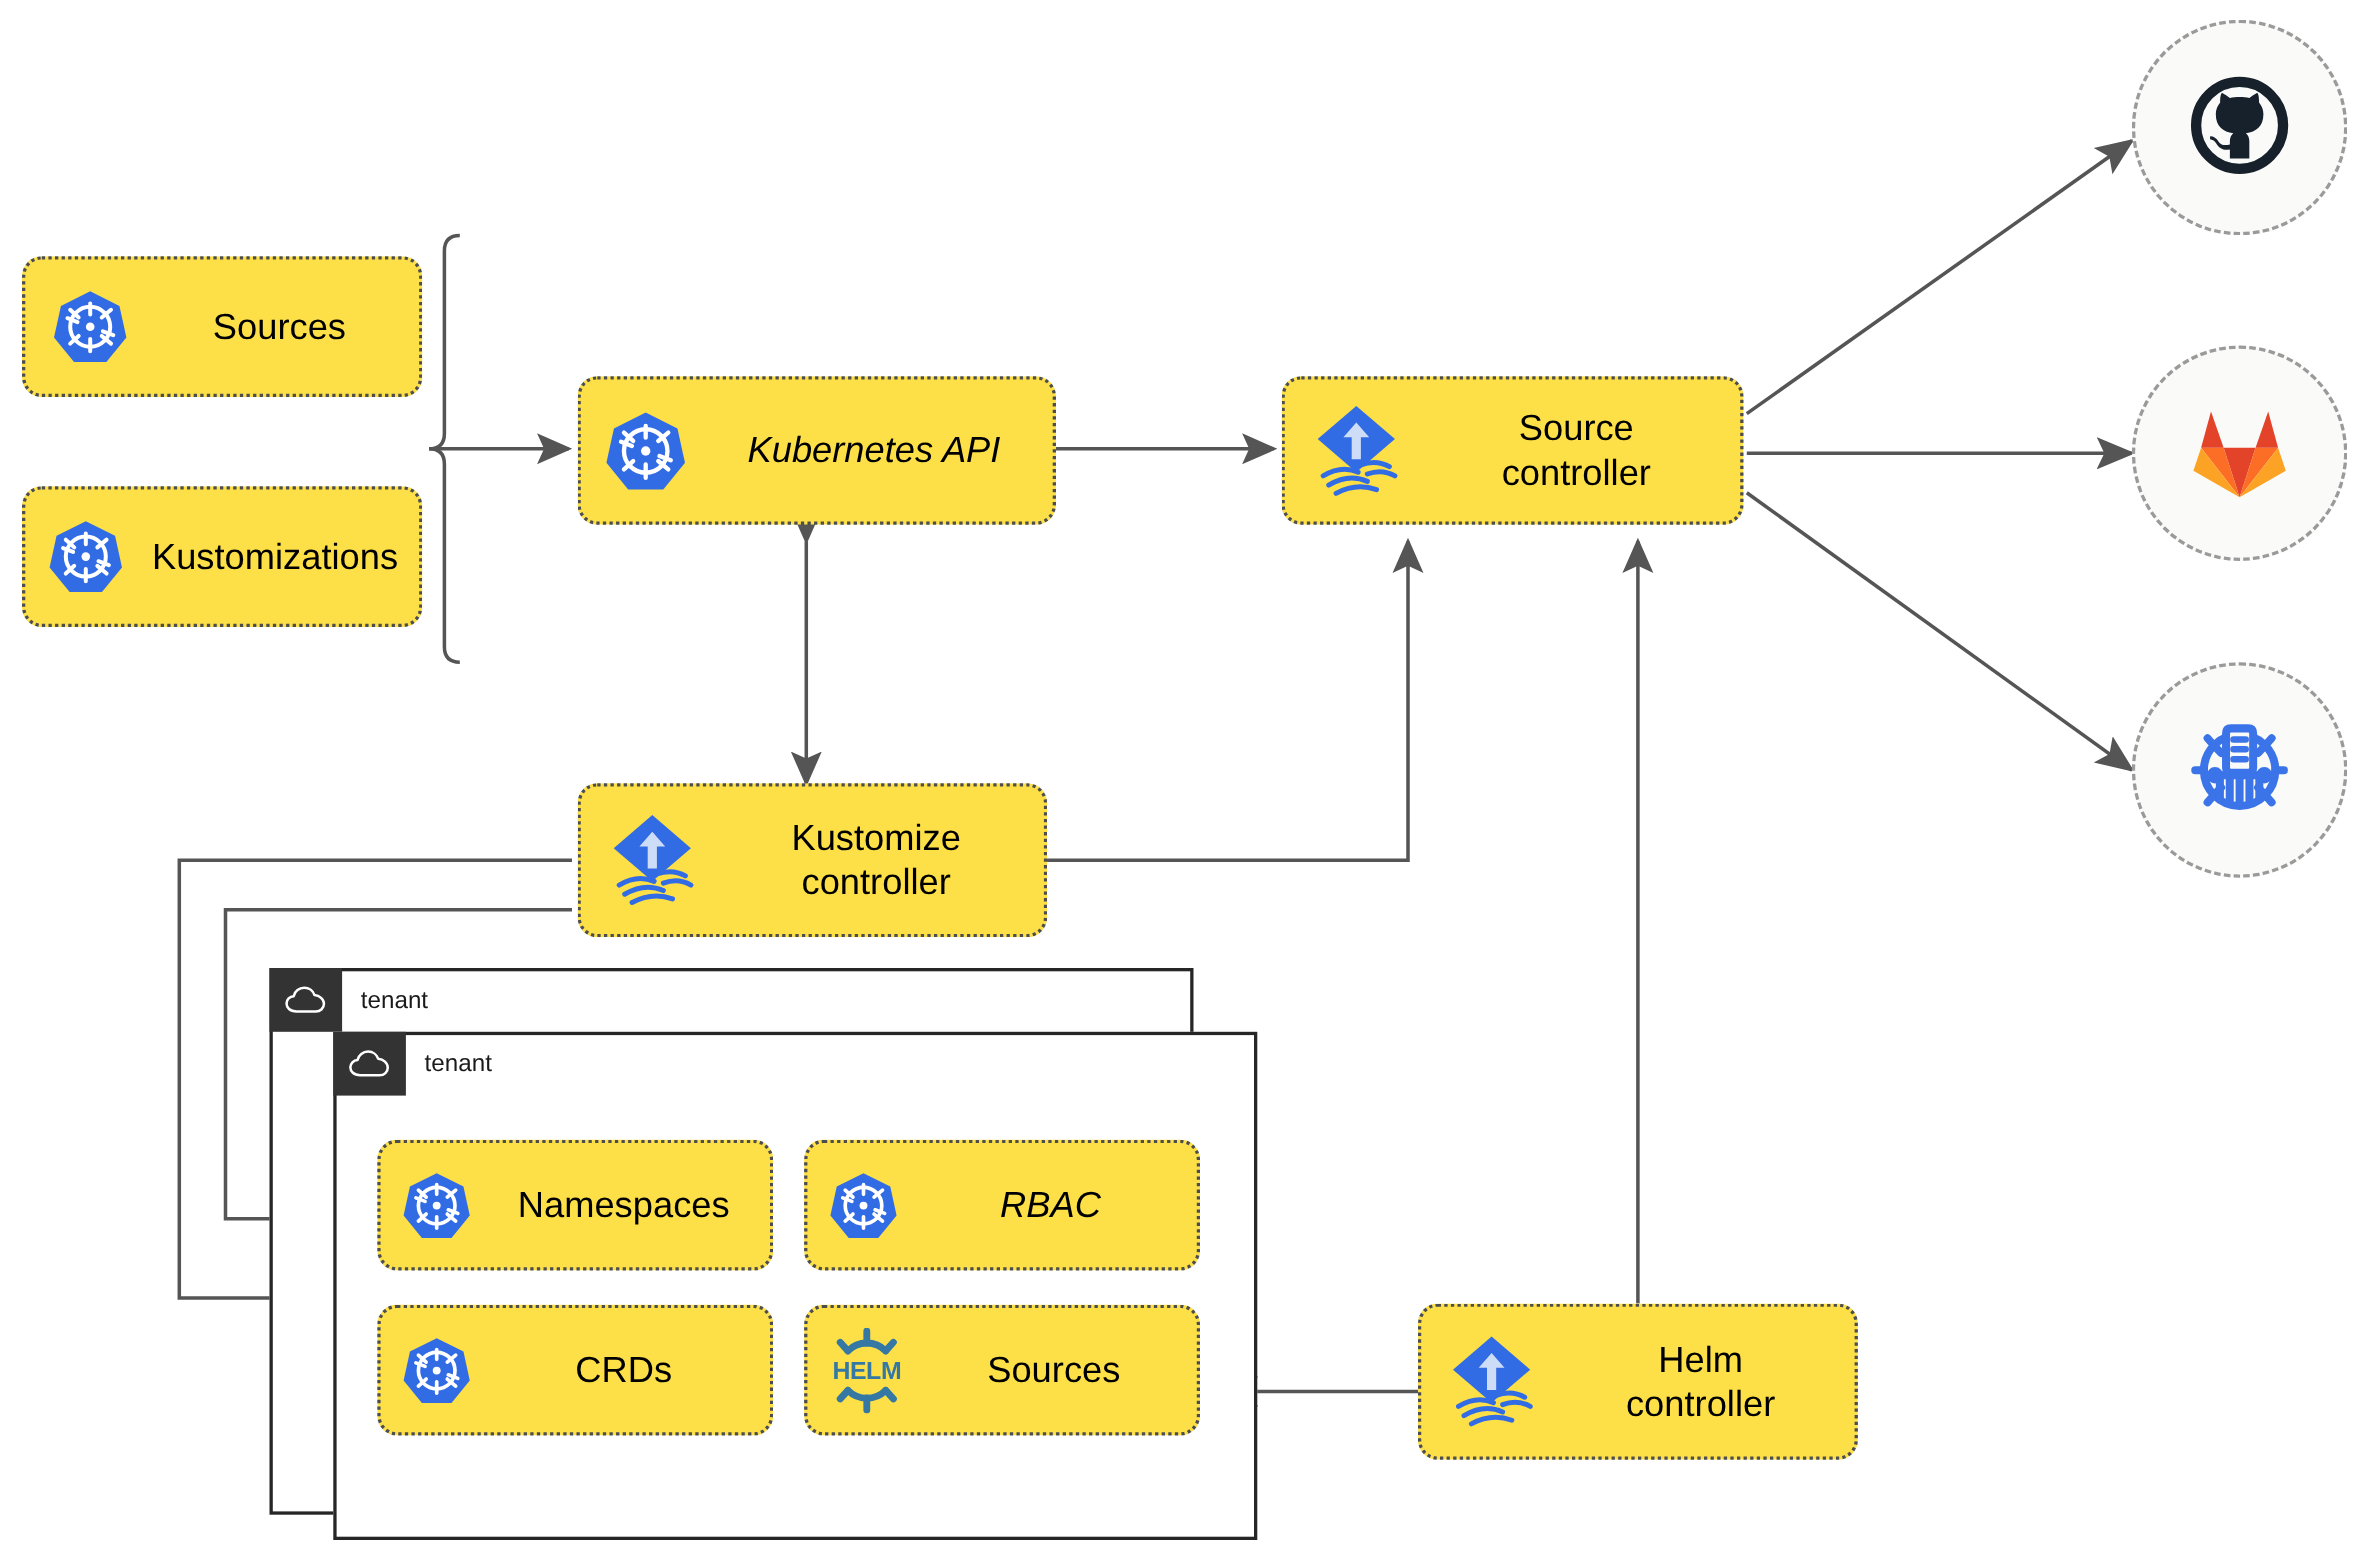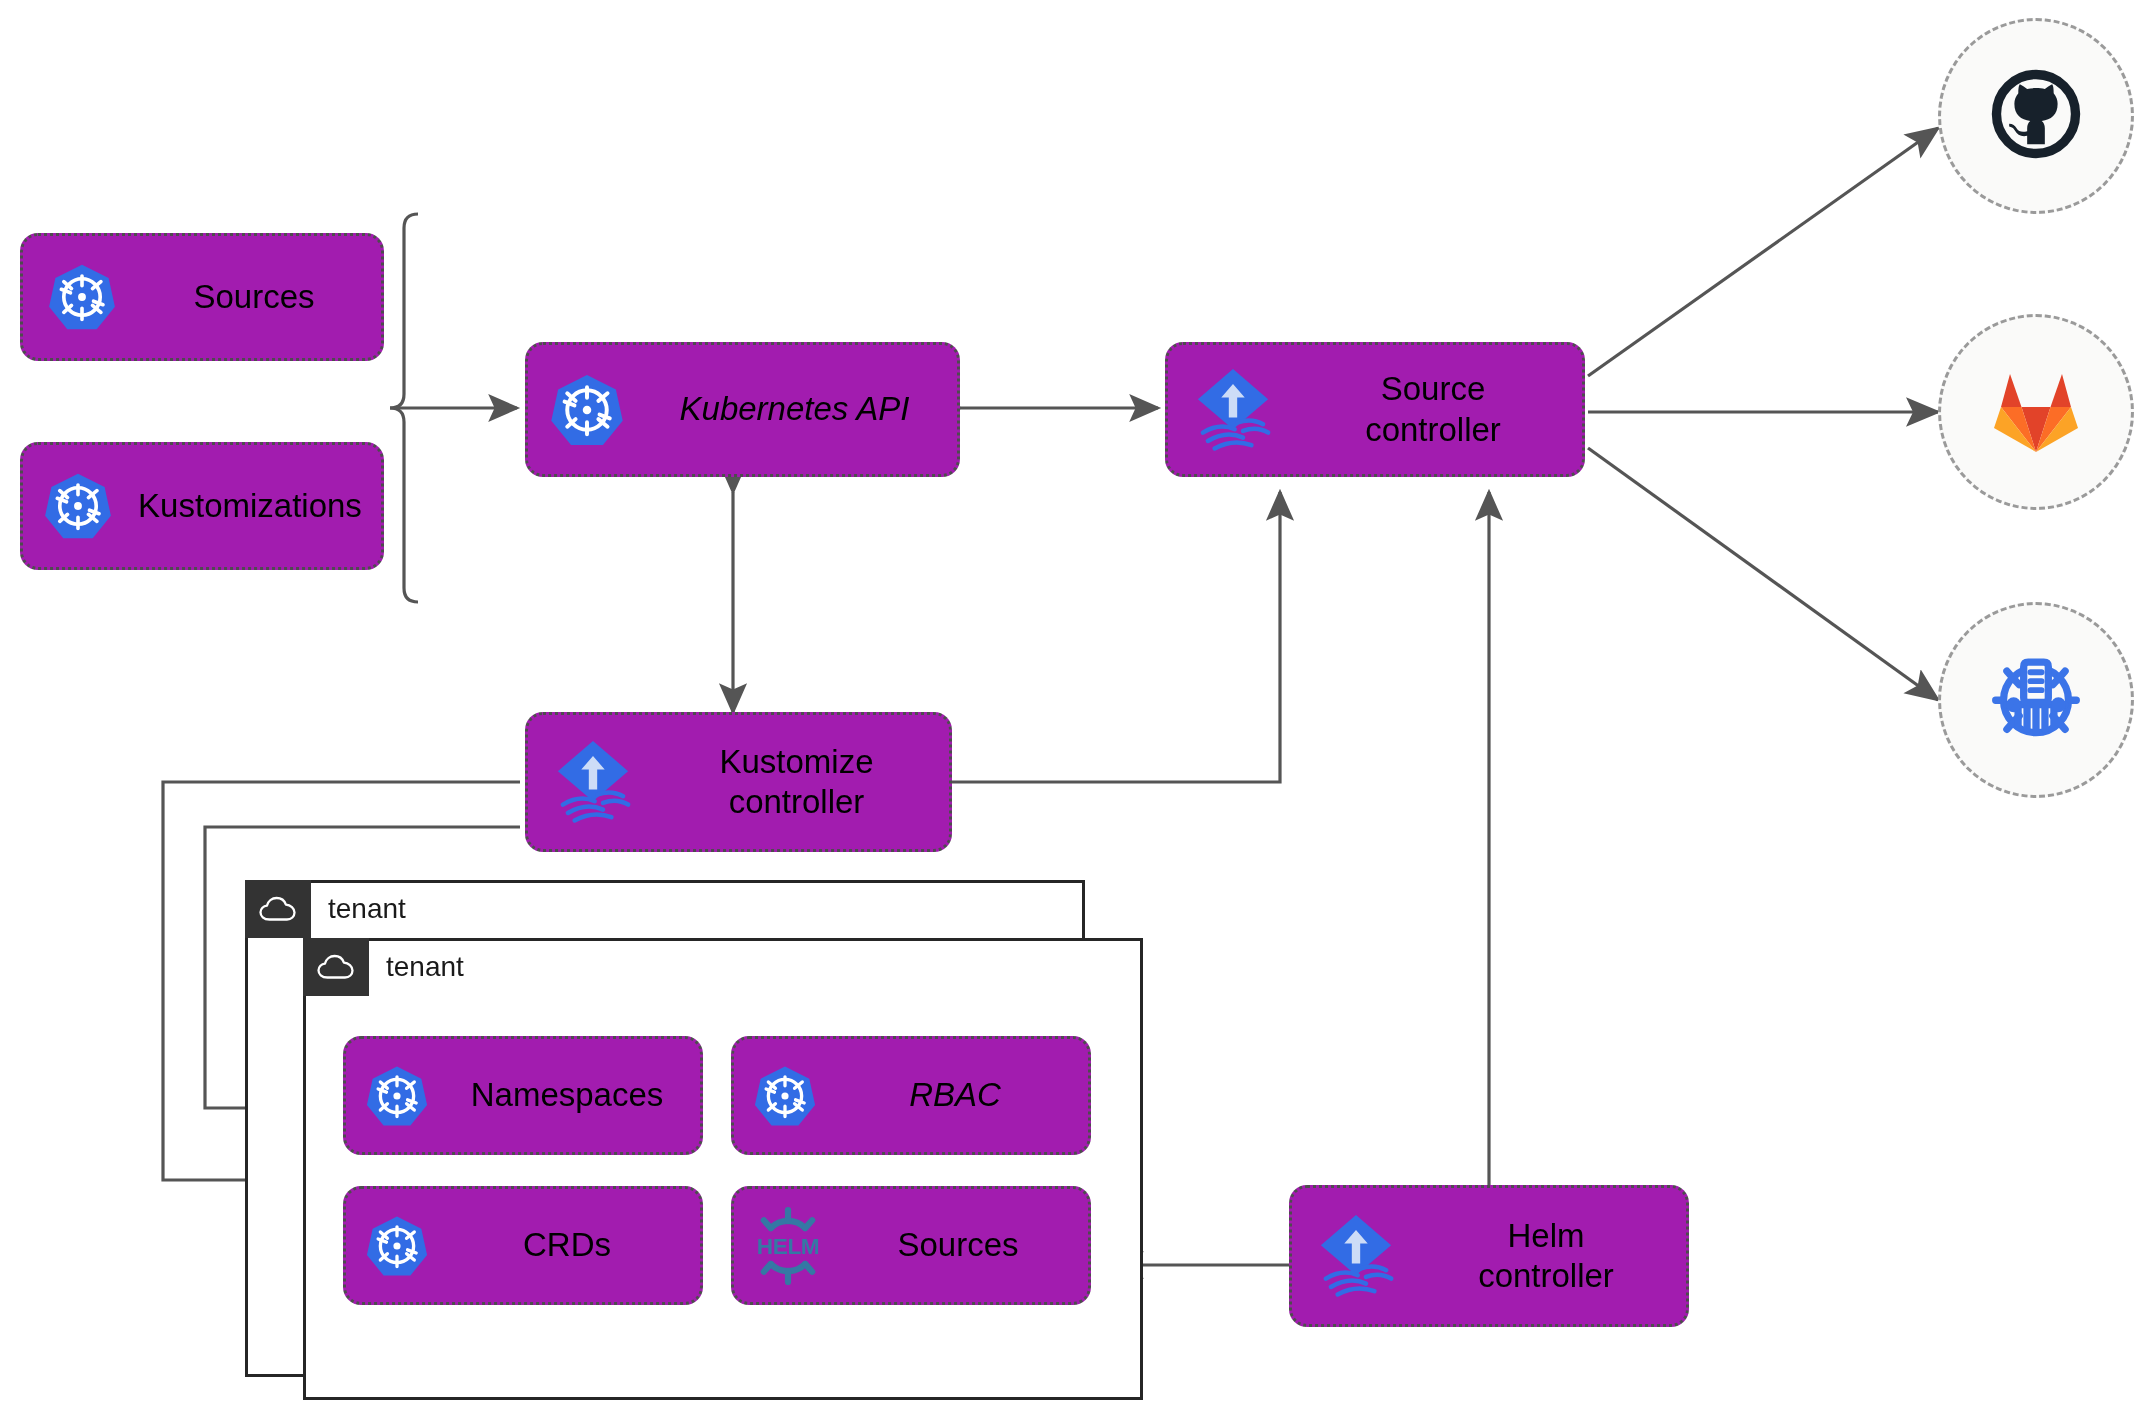--- a/index.html
+++ b/index.html
@@ -3,21 +3,21 @@
 <meta charset="utf-8">
 <style>
   html,body{margin:0;padding:0;background:#ffffff;}
   body{font-family:"Liberation Sans","DejaVu Sans",sans-serif;}
   #stage{position:relative;width:2144px;height:1407px;background:#ffffff;overflow:hidden;}
   #edges{position:absolute;left:0;top:0;width:2144px;height:1407px;}
 
   .node{
     position:absolute;
     box-sizing:border-box;
-    background:#a21caf;
+    background:#fde047;
     border:3px dotted #4d4d4d;
     border-radius:18px;
     display:flex;
     align-items:center;
   }
   .node .ico{flex:0 0 auto;display:flex;align-items:center;justify-content:center;}
   .node .lbl{
     flex:1 1 auto;
     text-align:center;
     color:#000000;
@@ -47,21 +47,21 @@
     left:-3px;top:-3px;
     height:58px;
     background:#333333;
     display:flex;align-items:center;justify-content:center;
     padding:0 13px;
   }
   .tenant .tname{
     position:absolute;
     top:-3px;height:58px;
     display:flex;align-items:center;
-    color:#1a1a1a;font-size:28px;
+    color:#1a1a1a;font-size:22px;
     padding-left:14px;
   }
 </style>
 </head>
 <body>
 
 <div id="stage">
 
   <svg id="edges" viewBox="0 0 2144 1407">
     <defs>

